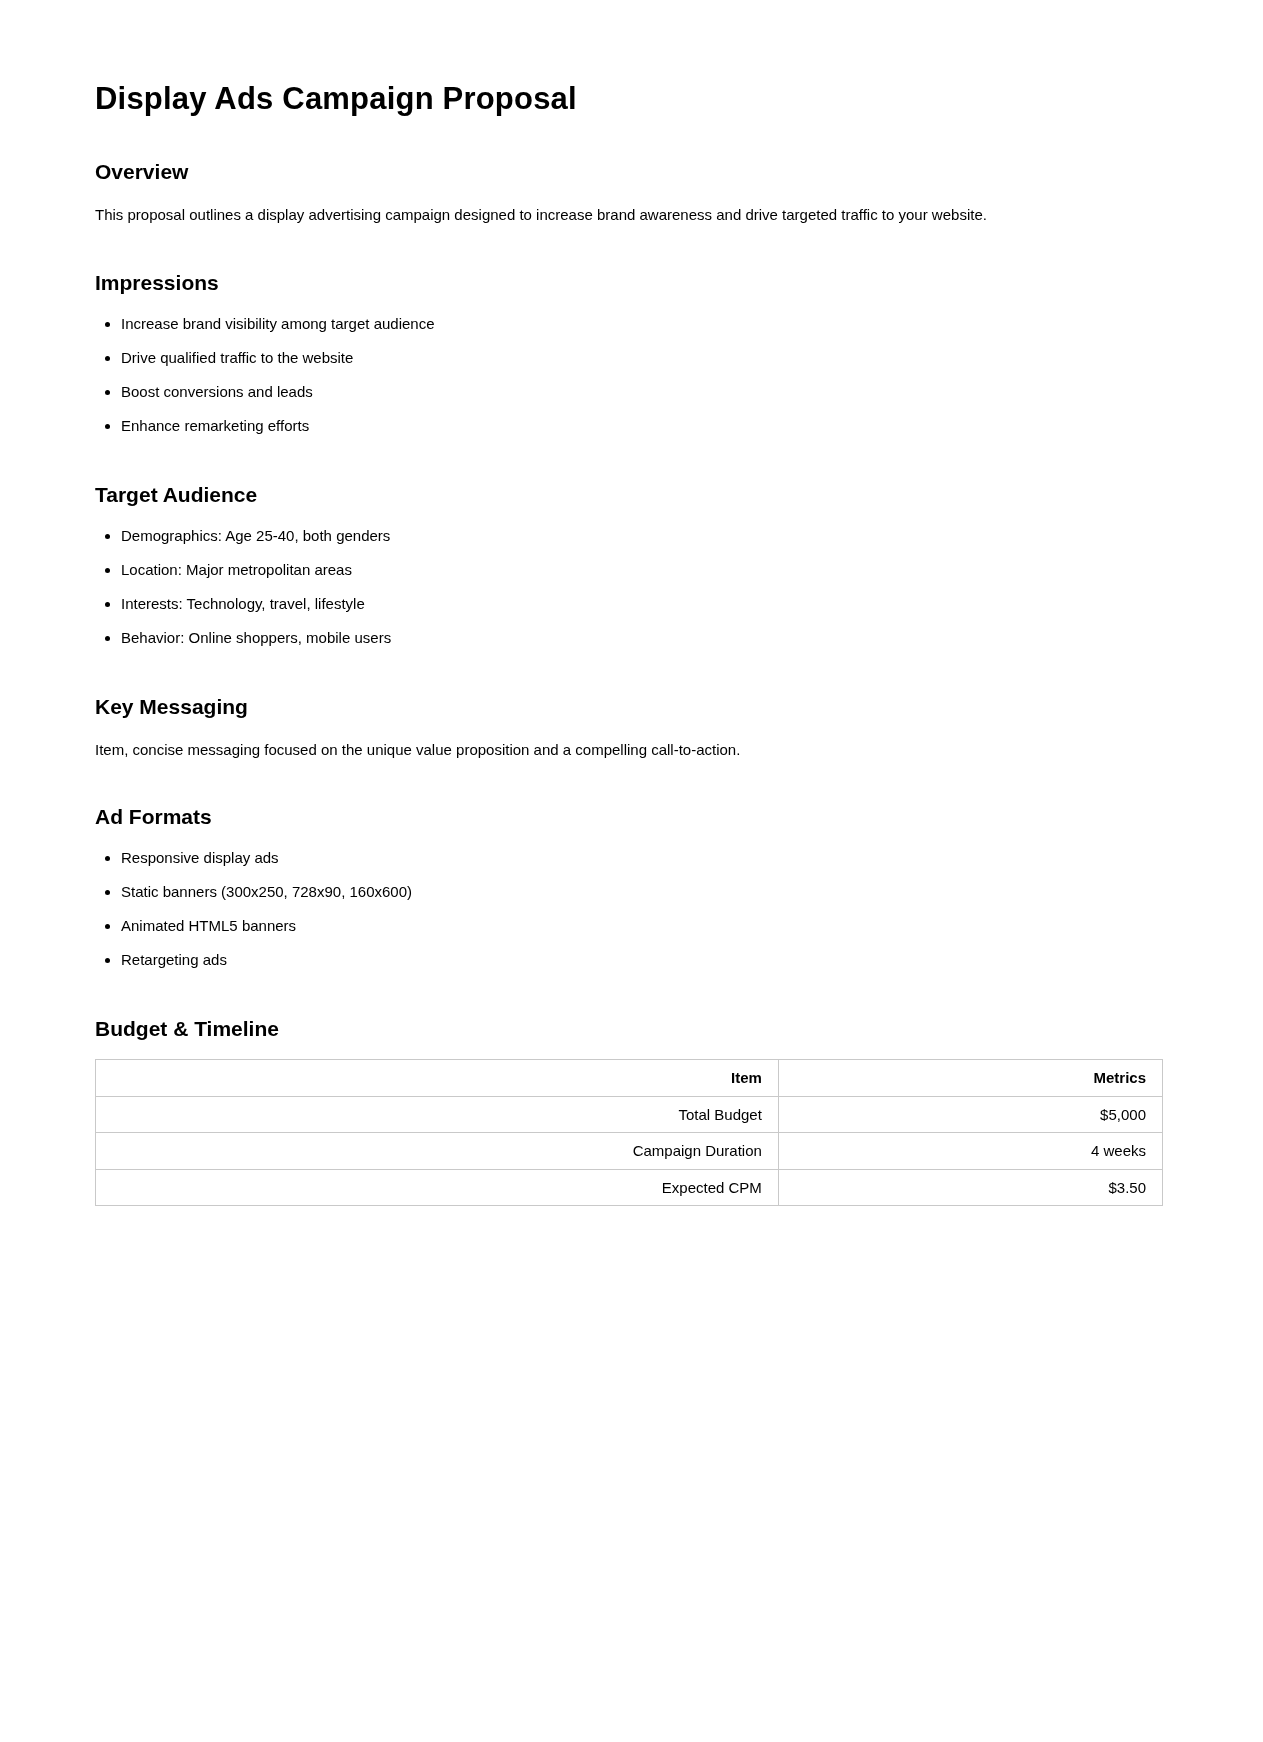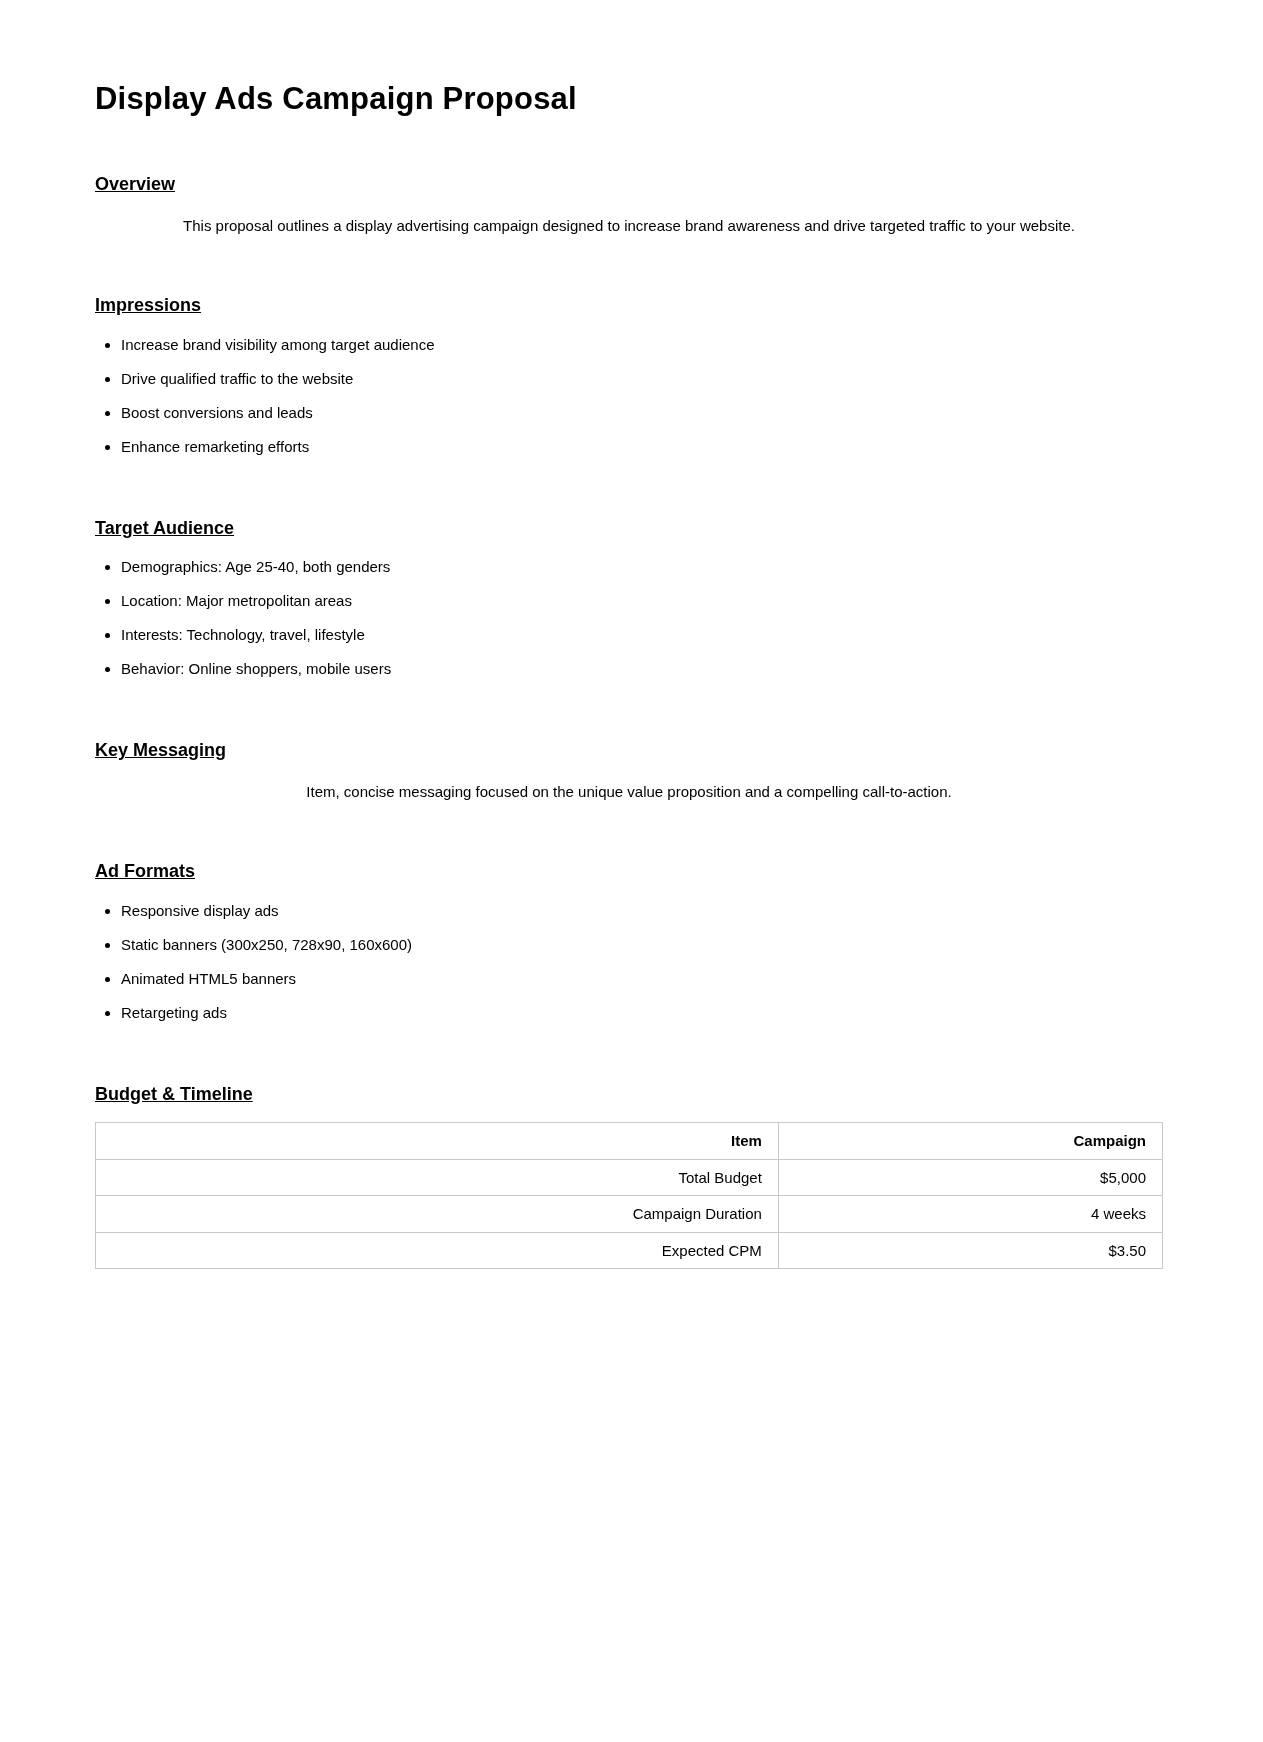--- a/index.html
+++ b/index.html
@@ -21,31 +21,29 @@
     padding: 82px 100px 60px 95px;
   }
   h1.doc-title {
     font-size: 31px;
     line-height: 1.1;
     font-weight: 700;
     margin: 0 0 34px 0;
     letter-spacing: 0.2px;
   }
   h2.section-heading {
-    font-size: 18px;
+    font-size: 21px;
     line-height: 1.15;
     font-weight: 700;
-    margin: 58px 0 0 0;
-    text-decoration: underline;
+    margin: 44px 0 0 0;
   }
   p.body-text {
     font-size: 15px;
     line-height: 1.5;
     margin: 20px 0 0 0;
-    text-align: center;
   }
   ul.bullet-list {
     font-size: 15px;
     line-height: 1.73;
     margin: 16px 0 0 0;
     padding: 0 0 0 26px;
   }
   ul.bullet-list li {
     padding-left: 0;
     margin-top: 8px;
@@ -120,21 +118,21 @@
   <section>
     <h2 class="section-heading">Budget &amp; Timeline</h2>
     <table class="data-table">
       <colgroup>
         <col class="col-item">
         <col class="col-estimate">
       </colgroup>
       <thead>
         <tr>
           <th>Item</th>
-          <th>Campaign</th>
+          <th>Metrics</th>
         </tr>
       </thead>
       <tbody>
         <tr>
           <td>Total Budget</td>
           <td>$5,000</td>
         </tr>
         <tr>
           <td>Campaign Duration</td>
           <td>4 weeks</td>

